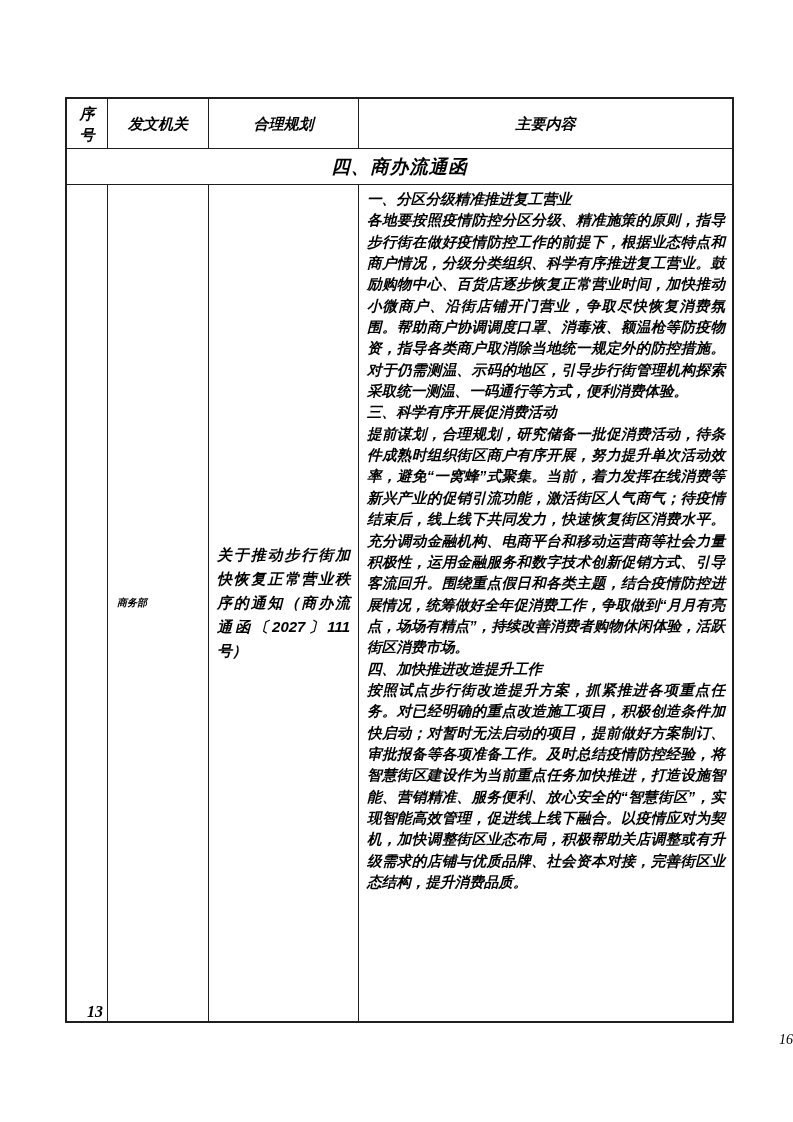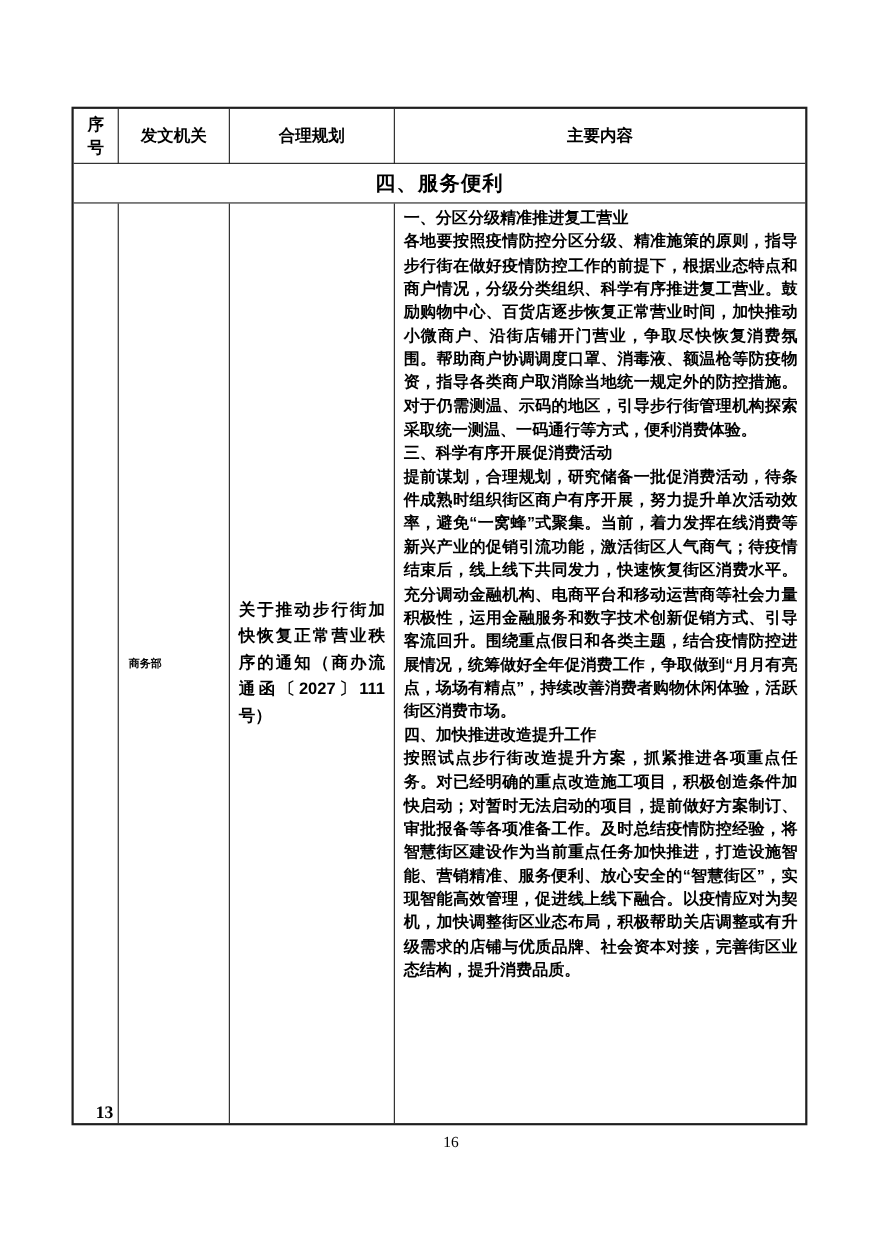--- a/index.html
+++ b/index.html
@@ -7,20 +7,21 @@
   body {
     width: 793px; height: 1122px;
     font-family: "Liberation Sans", sans-serif;
     color: #000;
   }
   .page {
     position: relative;
     width: 793px; height: 1122px;
     background: #ffffff;
     overflow: hidden;
+    font-style: italic;
   }
   .doc-table {
     position: absolute;
     left: 65px; top: 97px;
     width: 669px; height: 926px;
     display: grid;
     grid-template-columns: 41px 101px 150px 1fr;
     grid-template-rows: 50px 36px 1fr;
     border: 2px solid #1f1f1f;
     font-weight: bold;
@@ -75,21 +76,21 @@
     padding: 4px 7px 16px 8px;
     font-size: 14.6px;
     line-height: 21.35px;
   }
   .sec-heading { text-align: left; }
   .sec-body { text-align: justify; }
   .page-number {
     position: absolute;
     top: 1032px; left: 0;
     width: 100%;
-    text-align: center;
+    text-align: right;
     font-family: "Liberation Serif", serif;
     font-size: 14px;
     color: #000;
     padding-left: 27px;
   }
 </style>
 </head>
 <body>
 
 <div class="page">
@@ -103,21 +104,21 @@
       <span>发文机关</span>
     </div>
     <div class="cell header-cell">
       <span>合理规划</span>
     </div>
     <div class="cell header-cell no-right">
       <span>主要内容</span>
     </div>
 
     <div class="section-row">
-      <span>四、服务便利</span>
+      <span>四、商办流通函</span>
     </div>
 
     <div class="cell serial-cell no-bottom">
       <span>13</span>
     </div>
     <div class="cell agency-cell no-bottom">
       <span>商务部</span>
     </div>
     <div class="cell docname-cell no-bottom">
       <div class="docname-text">关于推动步行街加快恢复正常营业秩序的通知（商办流通函〔2027〕111号）</div>

